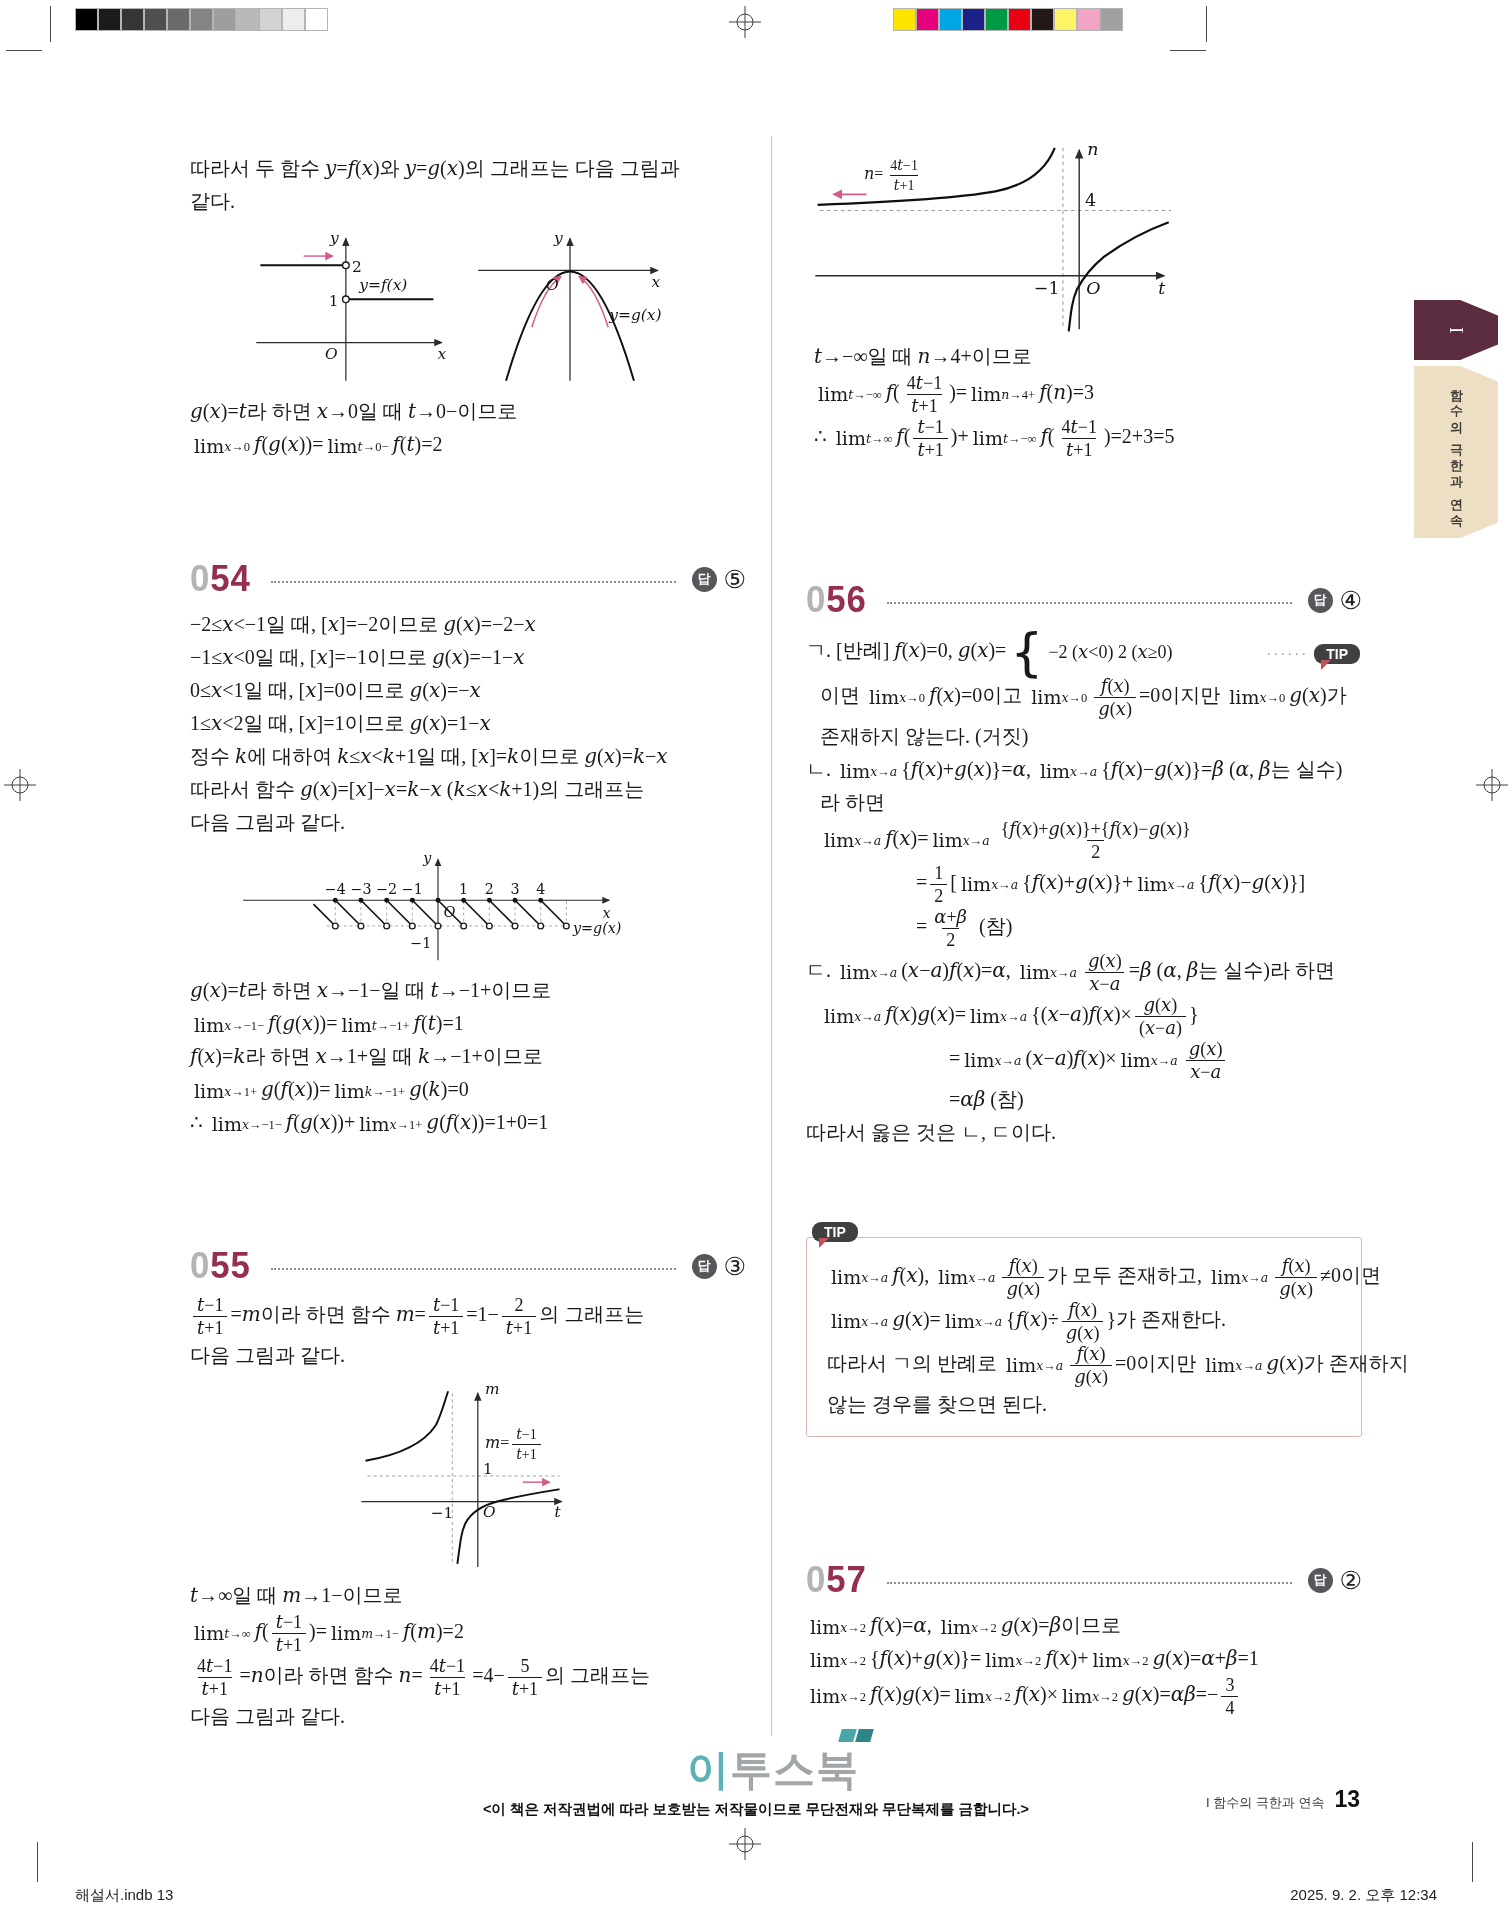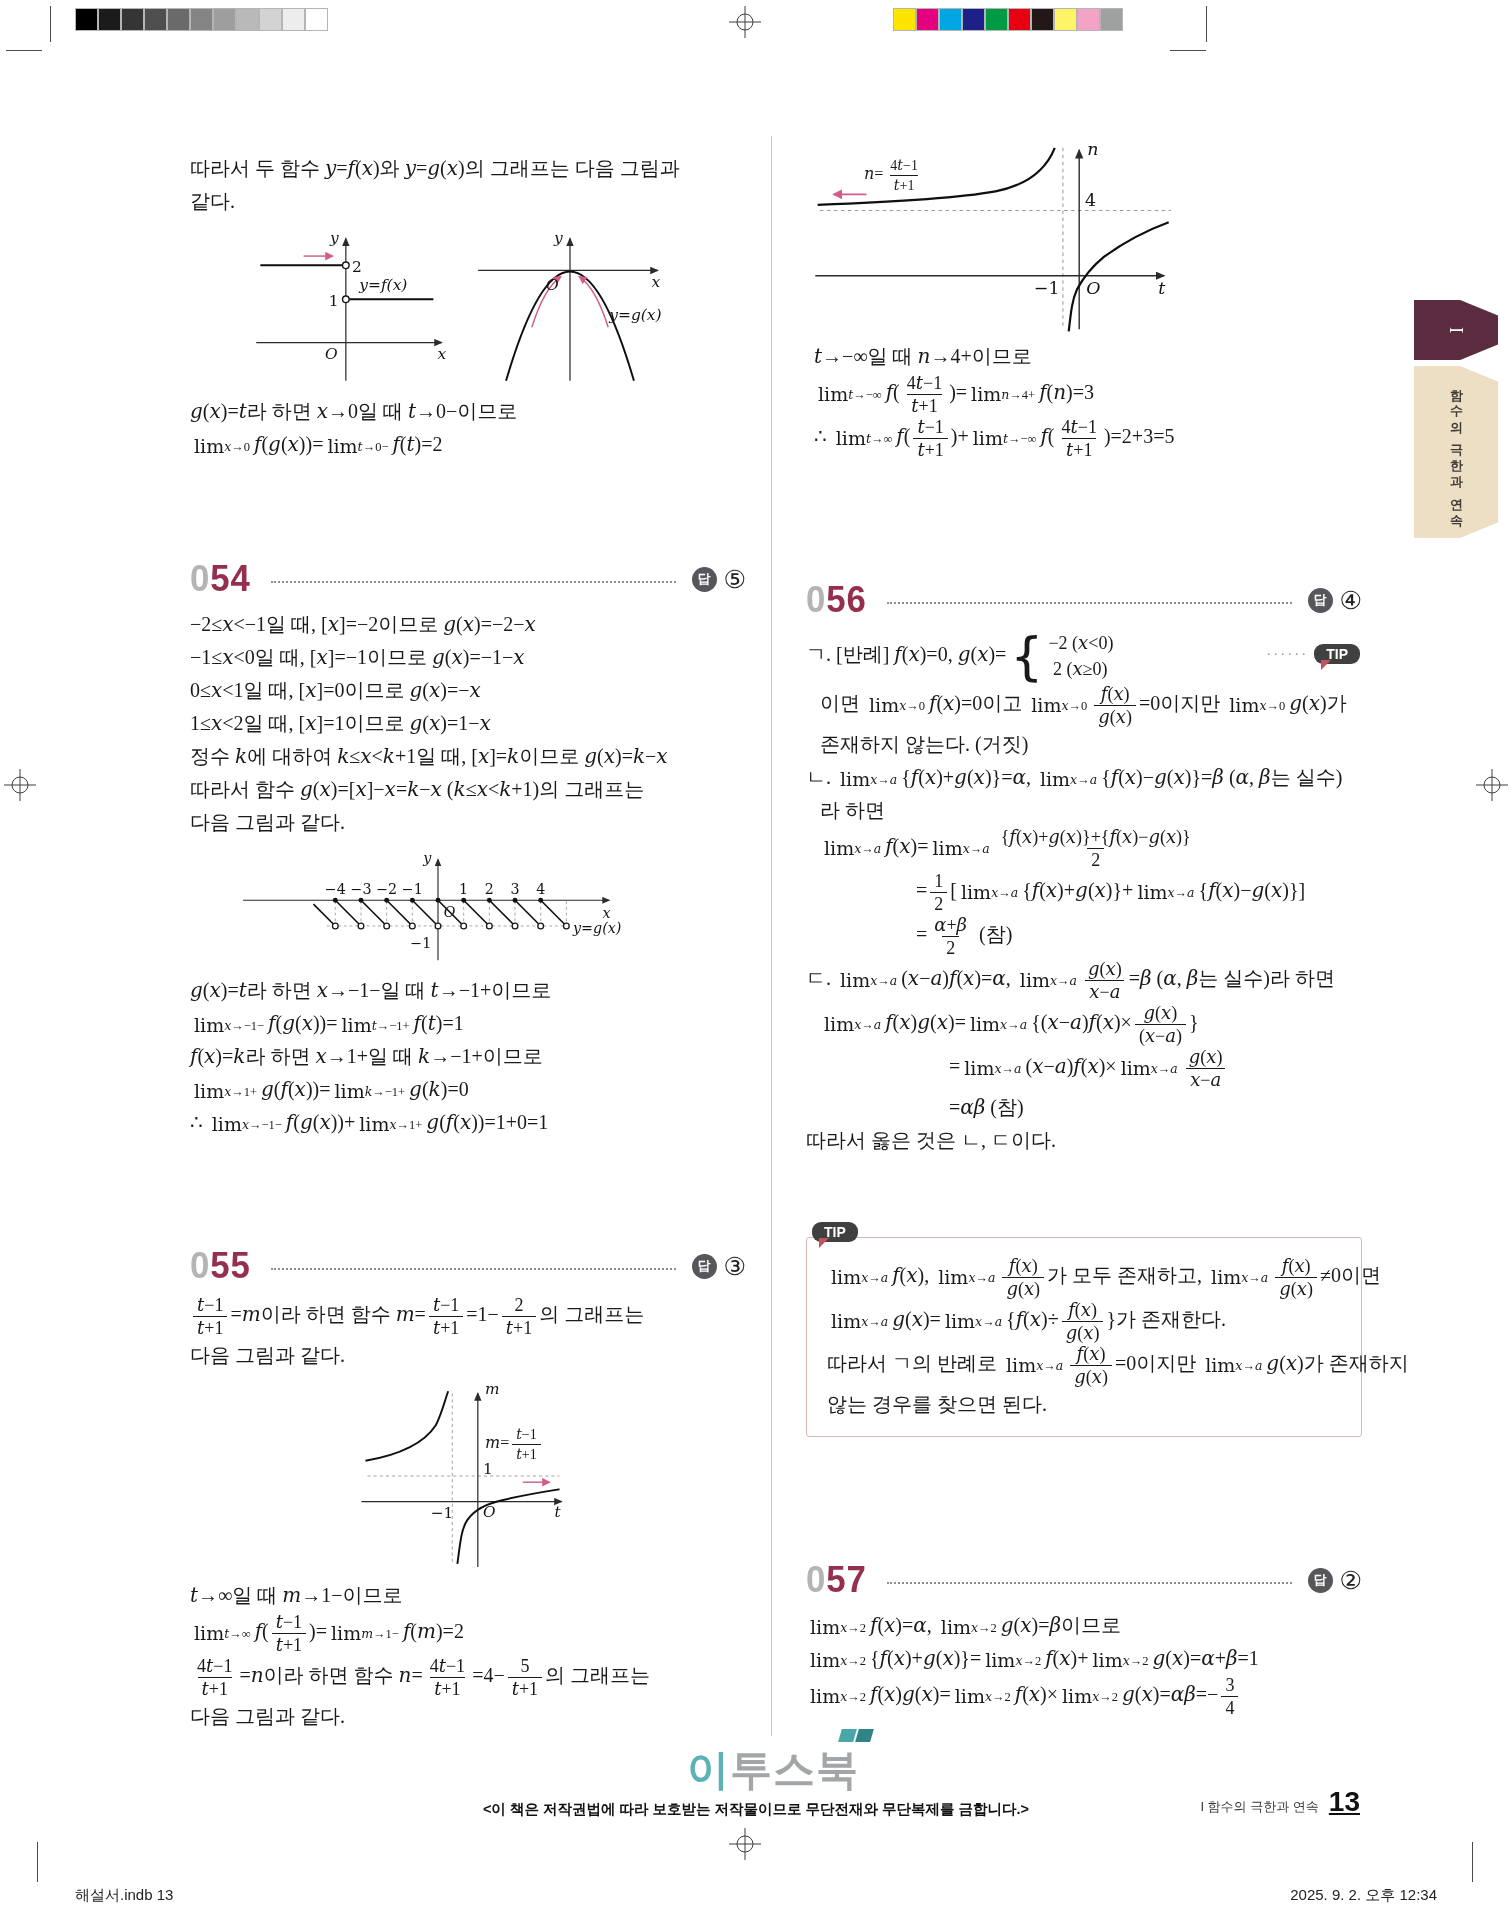--- a/index.html
+++ b/index.html
@@ -35,21 +35,21 @@
   .mline{font-size:20px;line-height:30px;margin:3px 0;white-space:nowrap;}
   .mline .v, i.v{font-family:"DejaVu Serif",serif;font-style:italic;}
   .lim{display:inline-flex;align-items:center;vertical-align:middle;margin:0 4px;line-height:1;}
   .lim .lt{font-size:19px;font-family:"DejaVu Serif",serif;}
   .lim .ls{font-size:12.5px;margin-top:2px;}
   .frac{display:inline-flex;flex-direction:column;align-items:center;vertical-align:middle;margin:0 3px;line-height:1;text-align:right;}
   .frac .fn{font-size:18px;padding:0 4px 2px;}
   .frac .fd{font-size:18px;padding:2px 4px 0;border-top:1.4px solid #1a1a1a;}
   .cases{display:inline-flex;align-items:center;vertical-align:middle;margin-left:4px;}
   .cases .cbr{font-size:52px;font-weight:400;line-height:.85;font-family:"DejaVu Sans",sans-serif;}
-  .cases .cs{display:inline-flex;flex-direction:column;margin-left:5px;}
+  .cases .cs{display:inline-flex;flex-direction:row;margin-left:5px;}
   .cases .cs span{font-size:18px;line-height:25px;}
   .ind1{margin-left:14px;} .ind2{margin-left:110px;} .ind3{margin-left:143px;}
 
   
   .phead{display:flex;align-items:center;height:40px;margin-bottom:10px;}
   .pnum{font-family:"Liberation Sans",sans-serif;font-weight:900;font-size:37px;letter-spacing:1px;
         color:#952f4e;transform:scaleX(.94);transform-origin:left;}
   .pnum .zero{color:#b4b4b6;}
   .pdots{flex:1;border-top:2.5px dotted #8f8f8f;margin:6px 16px 0;}
   .abadge{display:flex;align-items:center;gap:7px;}
@@ -85,21 +85,21 @@
 
   
   .logo{position:absolute;left:648px;top:1742px;width:250px;text-align:center;}
   .logo .l1{font-family:"Liberation Sans",sans-serif;font-weight:900;font-size:42px;color:#5bb3b5;letter-spacing:1px;}
   .logo .l2{font-family:"Liberation Sans",sans-serif;font-weight:900;font-size:42px;color:#a2a6a9;letter-spacing:1px;}
   .logo .book{position:absolute;right:26px;top:-14px;}
   .logo .book i{display:inline-block;width:15px;height:13px;background:#49a7a9;transform:skewX(-16deg);margin-left:2px;}
   .logo .book i:last-child{background:#2e8487;}
   .pginfo{position:absolute;top:1786px;right:152px;display:flex;align-items:baseline;gap:10px;}
   .pginfo .lbl{font-family:"Liberation Sans",sans-serif;font-size:13px;color:#333;}
-  .pginfo .num{font-family:"Liberation Sans",sans-serif;font-size:28px;font-weight:900;color:#111;text-decoration:underline;}
+  .pginfo .num{font-family:"Liberation Sans",sans-serif;font-size:23px;font-weight:900;color:#111;}
   .copyright{position:absolute;left:0;right:0;top:1800px;text-align:center;
         font-family:"Liberation Sans",sans-serif;font-weight:700;font-size:14.5px;color:#111;}
   .pfoot{position:absolute;top:1886px;font-family:"Liberation Sans",sans-serif;font-size:15px;color:#222;}
   .pfoot.l{left:75px;} .pfoot.r{right:75px;text-align:right;}
 </style>
 </head>
 <body>
 
 <div class="sheet">
 

